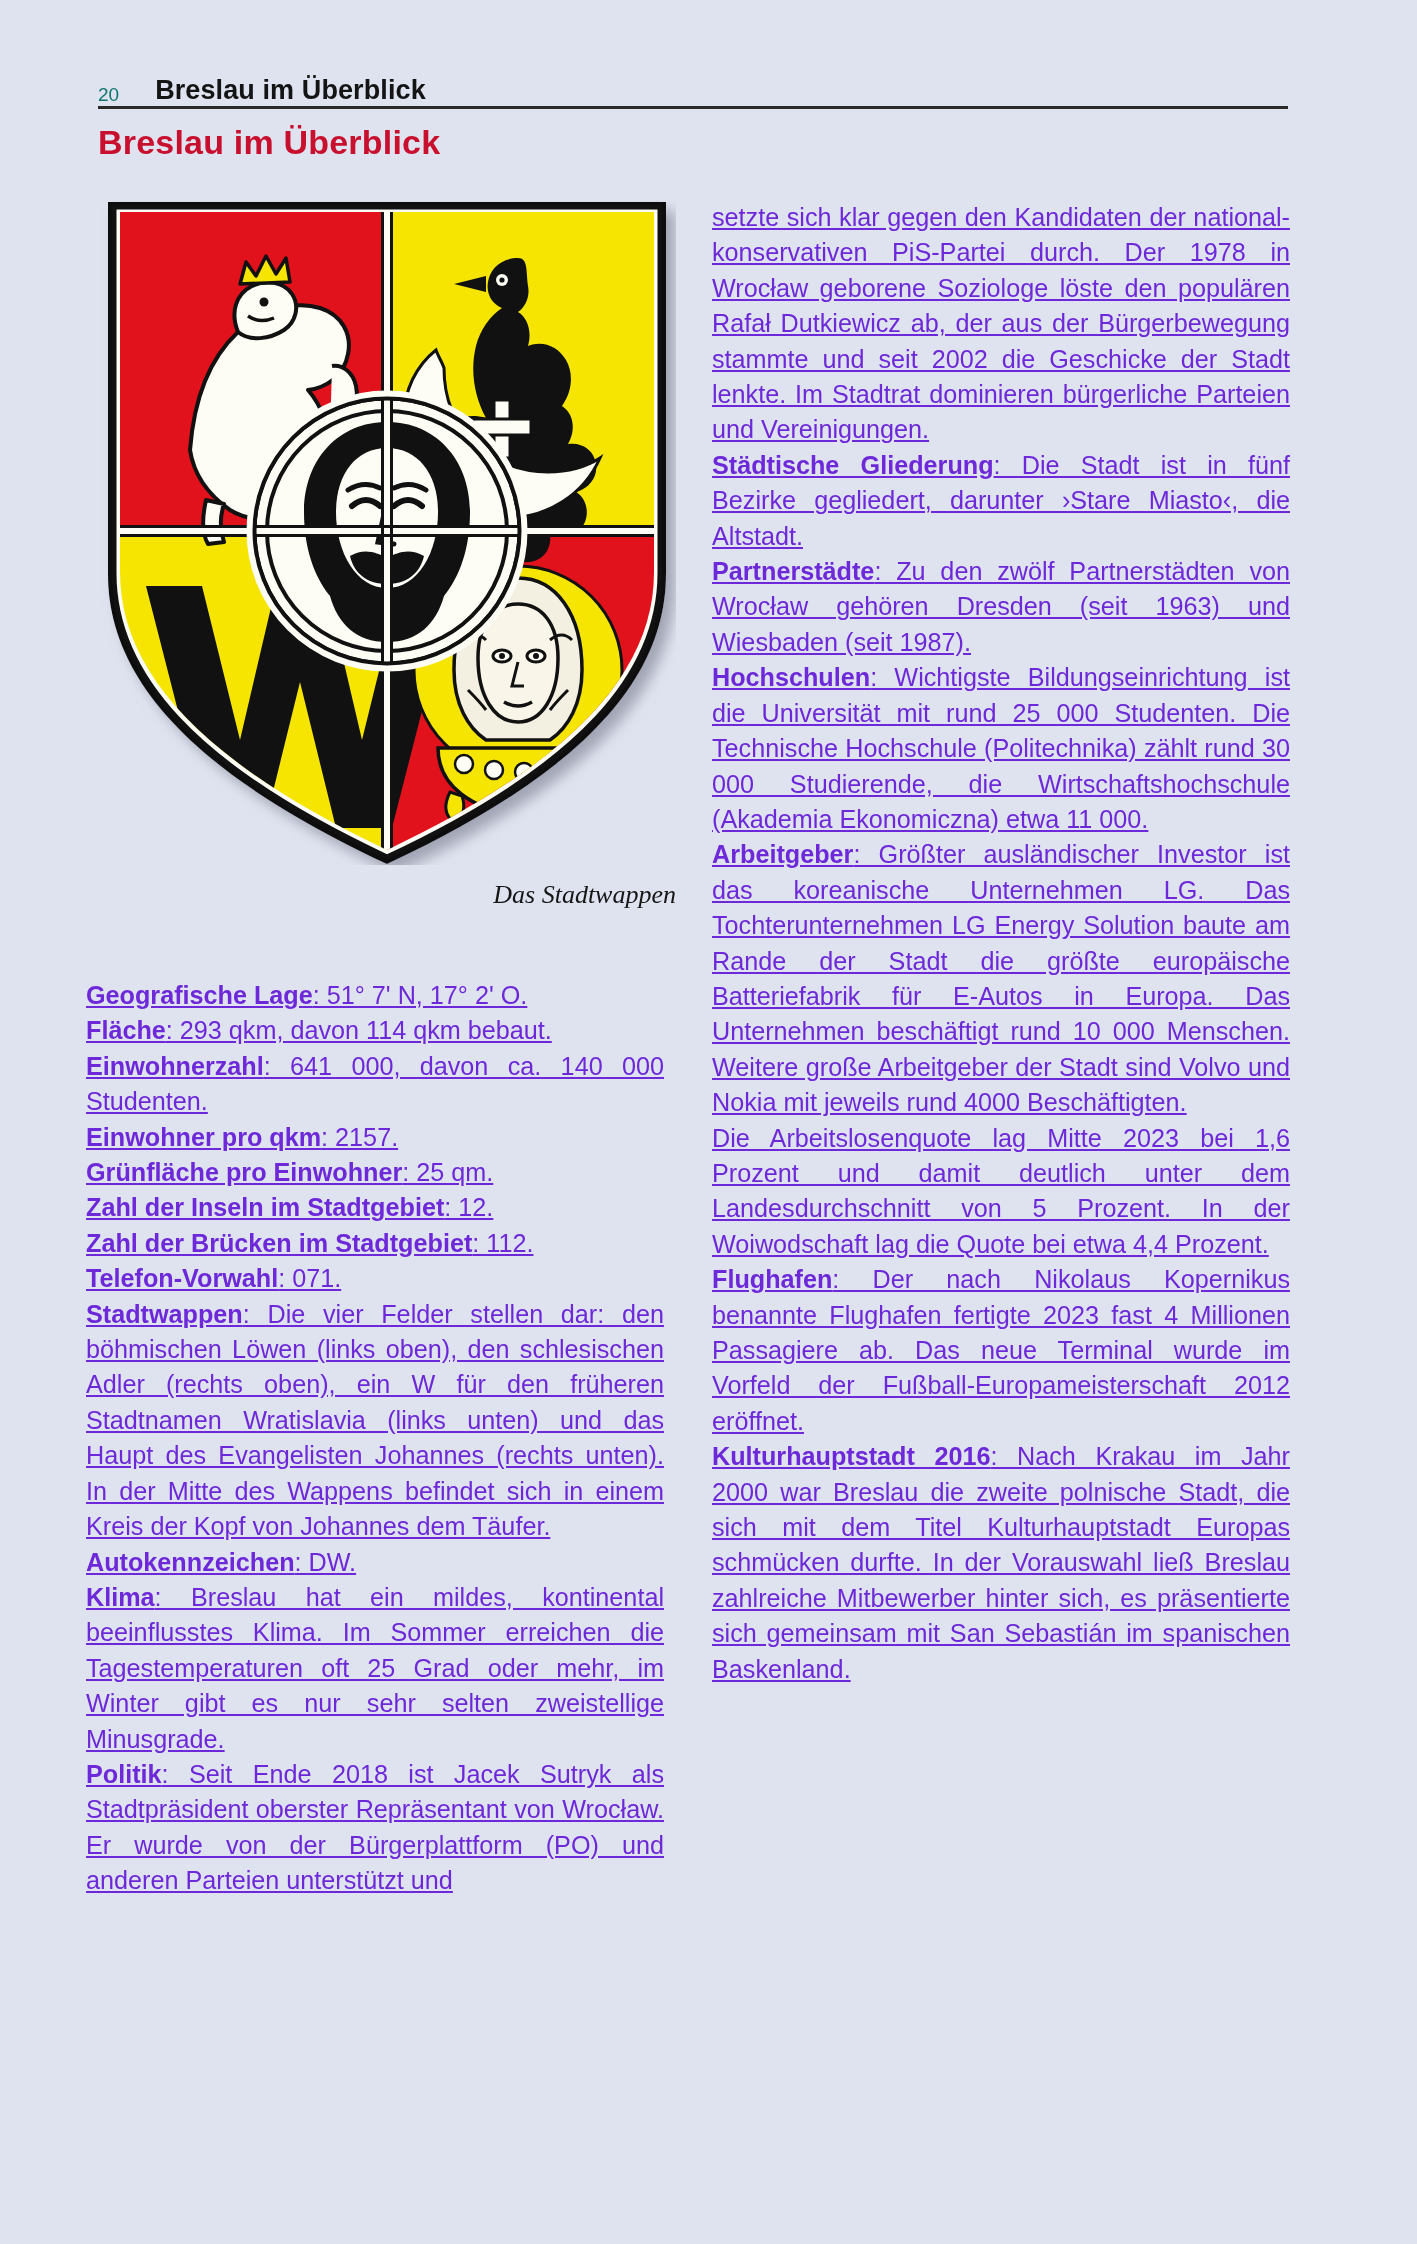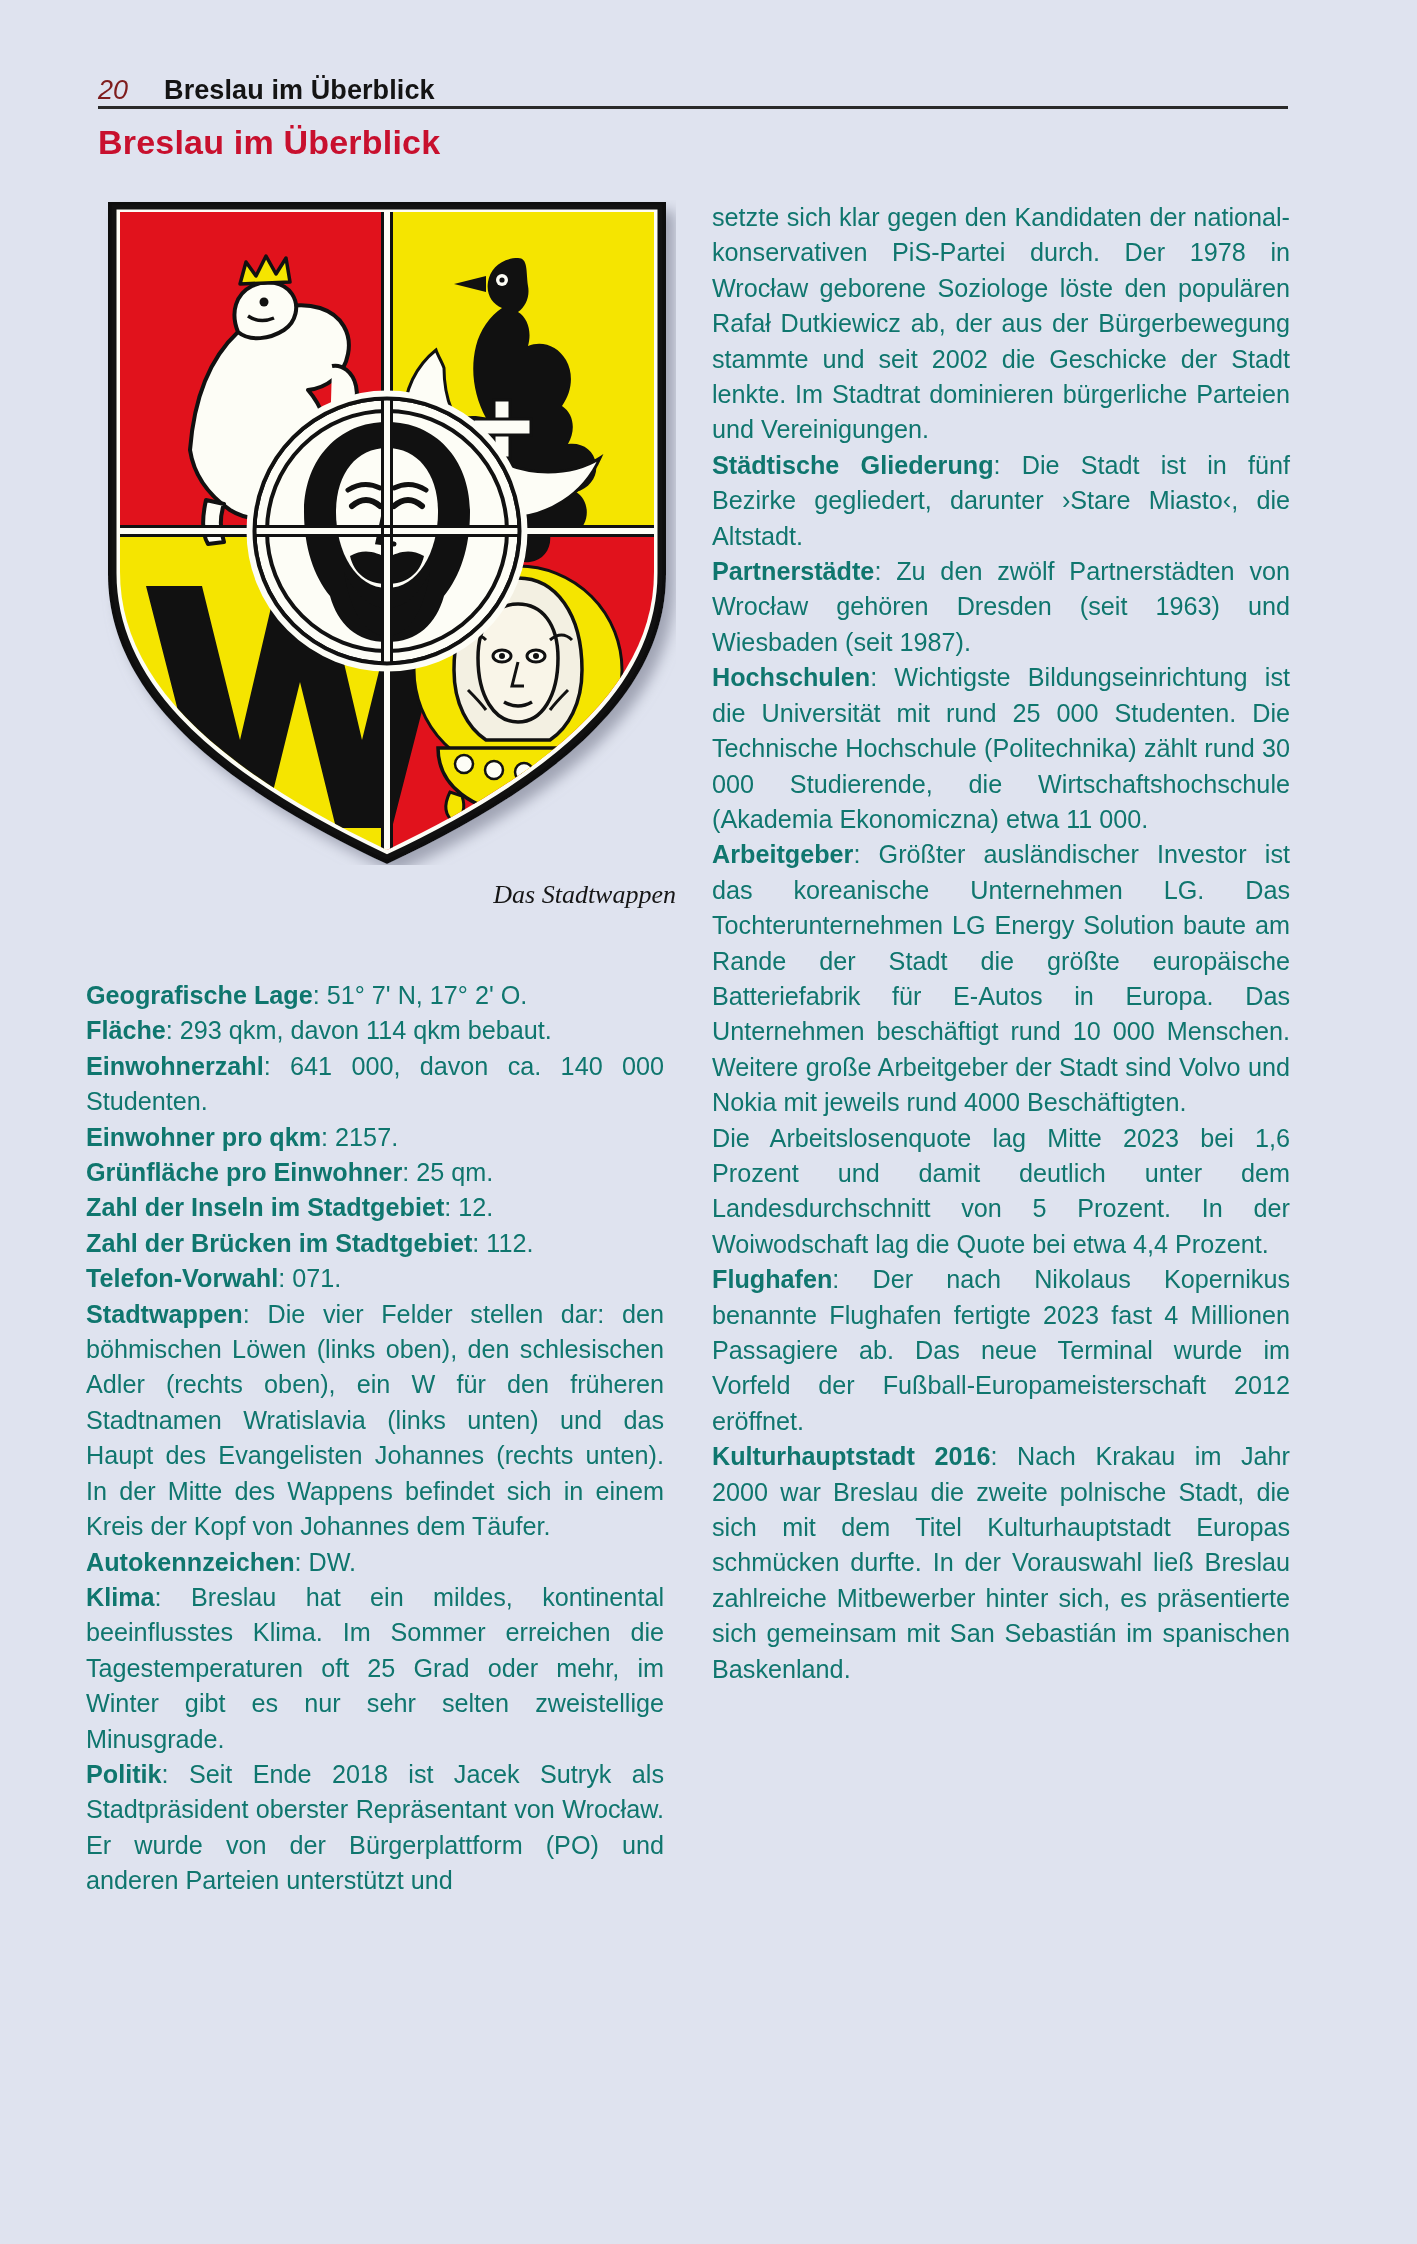--- a/index.html
+++ b/index.html
@@ -23,25 +23,24 @@
     position: absolute;
     left: 98px;
     top: 58px;
     width: 1222px;
     height: 46px;
     display: flex;
     align-items: flex-end;
     gap: 36px;
   }
   .runhead-folio {
-    font-size: 27px;
-    color: #7f1d1d;
+    font-size: 19px;
+    color: #0f766e;
     line-height: 1;
     font-weight: 400;
-    font-style: italic;
   }
   .runhead-title {
     font-size: 27px;
     color: #141414;
     font-weight: 700;
     line-height: 1;
     letter-spacing: 0.1px;
   }
   .runhead-rule {
     position: absolute;
@@ -63,24 +62,25 @@
     letter-spacing: 0.2px;
     line-height: 1.2;
   }
 
   
   .col {
     position: absolute;
     width: 578px;
     font-size: 25.2px;
     line-height: 35.4px;
-    color: #0f766e;
+    color: #6d28d9;
     text-align: justify;
     text-justify: inter-word;
     hyphens: manual;
+    text-decoration: underline;
   }
   .col-left  { left: 86px;  top: 978px;  width: 578px; }
   .col-right { left: 712px; top: 200px;  width: 578px; }
 
   .col p { margin: 0; }
   .col b { font-weight: 700; }
 
   
   .figure {
     position: absolute;

